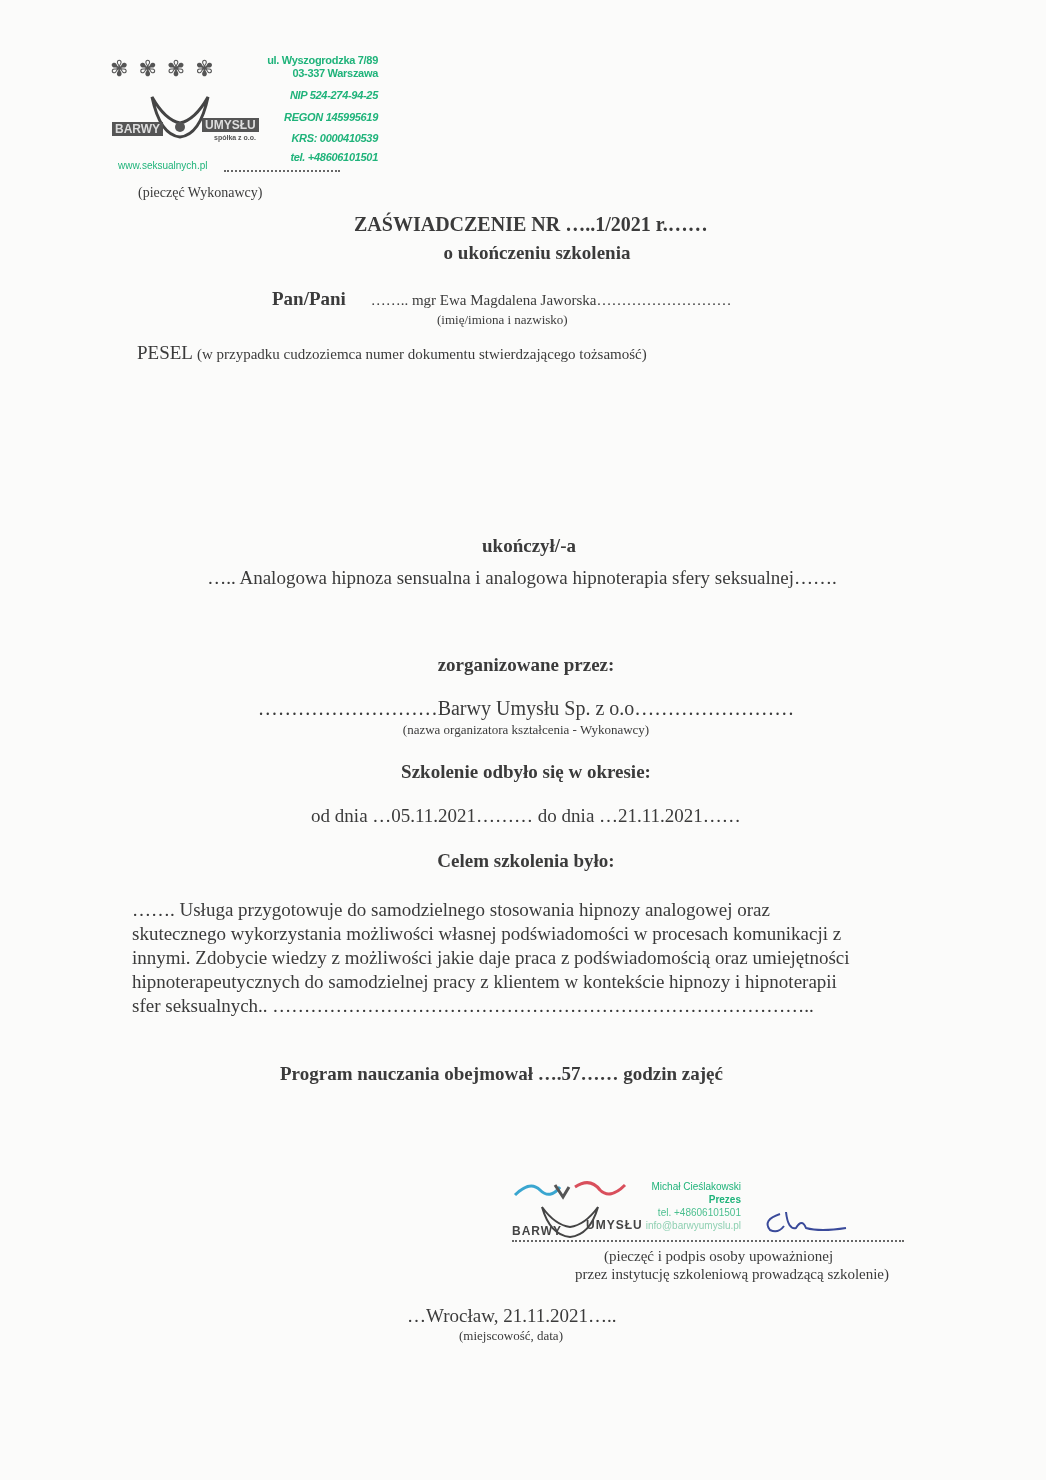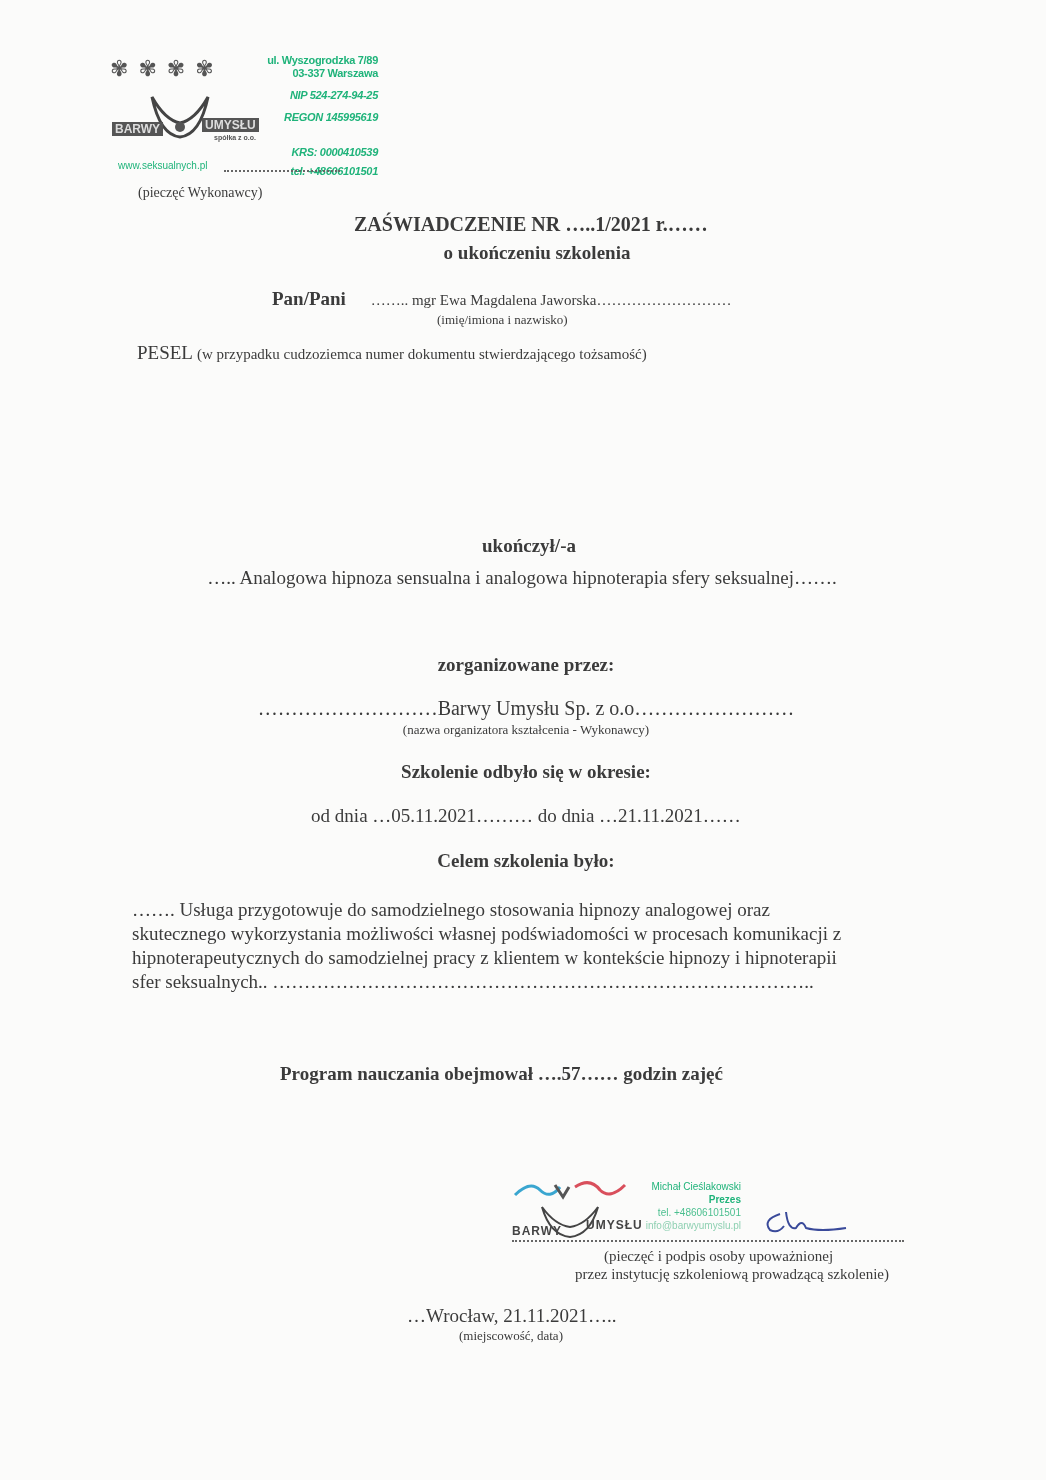--- a/index.html
+++ b/index.html
@@ -31,21 +31,21 @@
   <div class="abs logo-word" style="left:202px;top:118px;background:#555;color:#ddd;padding:0 3px;">UMYSŁU</div>
   <div class="abs" style="left:214px;top:134px;font-size:7px;color:#555;font-family:'Liberation Sans',sans-serif;font-weight:bold;">spółka z o.o.</div>
 
   <div class="abs green stamp-text" style="left:230px;top:54px;width:148px;line-height:13px;">
     <div>ul. Wyszogrodzka 7/89</div>
     <div>03-337 Warszawa</div>
   </div>
   <div class="abs green stamp-text" style="left:230px;top:86px;width:148px;font-style:italic;">
     <div>NIP 524-274-94-25</div>
     <div style="margin-top:3px;">REGON 145995619</div>
-    <div style="margin-top:16px;">KRS: 0000410539</div>
+    <div style="margin-top:2px;">KRS: 0000410539</div>
     <div>tel. +48606101501</div>
   </div>
   <div class="abs green" style="left:118px;top:160px;font-size:10px;font-weight:normal;">www.seksualnych.pl</div>
   <div class="abs dotline" style="left:224px;top:170px;width:116px;"></div>
   <div class="abs" style="left:138px;top:185px;font-size:14px;text-align:center;">(pieczęć Wykonawcy)</div>
 </div>
 
 <div class="abs bold" style="left:354px;top:213px;font-size:20px;">ZAŚWIADCZENIE NR …..1/2021 r.……</div>
 <div class="abs center bold" style="top:242px;font-size:19px;left:14px;">o ukończeniu szkolenia</div>
 
@@ -67,20 +67,21 @@
 <div class="abs center" style="top:697px;font-size:20px;left:3px;">………………………Barwy Umysłu Sp. z o.o……………………</div>
 <div class="abs center" style="top:722px;font-size:13px;left:3px;">(nazwa organizatora kształcenia - Wykonawcy)</div>
 
 <div class="abs center bold" style="top:761px;font-size:19px;left:3px;">Szkolenie odbyło się w okresie:</div>
 <div class="abs center" style="top:805px;font-size:19px;left:3px;">od dnia …05.11.2021……… do dnia …21.11.2021……</div>
 
 <div class="abs center bold" style="top:850px;font-size:19px;left:3px;">Celem szkolenia było:</div>
 <div class="abs body-text" style="left:132px;top:898px;width:800px;">
   <div>……. Usługa przygotowuje do samodzielnego stosowania hipnozy analogowej oraz</div>
   <div>skutecznego wykorzystania możliwości własnej podświadomości w procesach komunikacji z</div>
+  <div>innymi. Zdobycie wiedzy z możliwości jakie daje praca z podświadomością oraz umiejętności</div>
   <div>hipnoterapeutycznych do samodzielnej pracy z klientem w kontekście hipnozy i hipnoterapii</div>
   <div>sfer seksualnych.. …………………………………………………………………………..</div>
 </div>
 
 <div class="abs bold" style="left:280px;top:1063px;font-size:19px;white-space:nowrap;">Program nauczania obejmował ….57…… godzin zajęć</div>
 
 <div>
   <svg class="abs" style="left:510px;top:1175px;" width="120" height="30">
     <path d="M5 20 Q20 5 30 15 Q40 25 50 12" fill="none" stroke="#3aa6d0" stroke-width="3"></path>
     <path d="M45 10 l8 12 l6 -10" fill="none" stroke="#555" stroke-width="3"></path>

